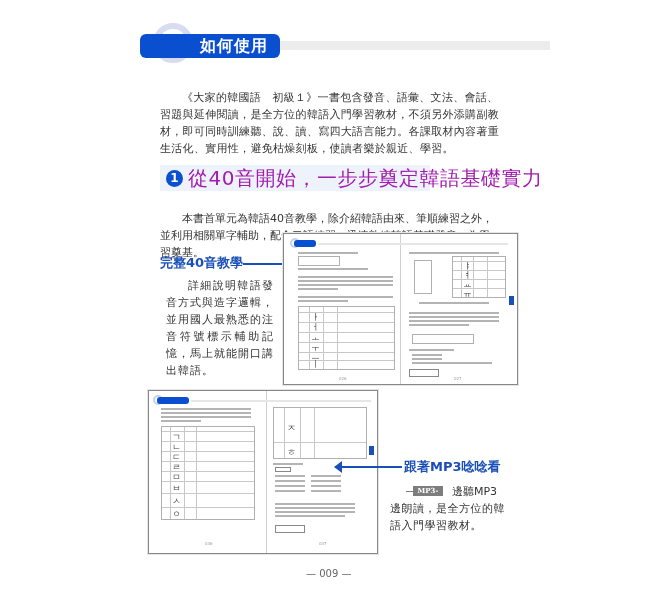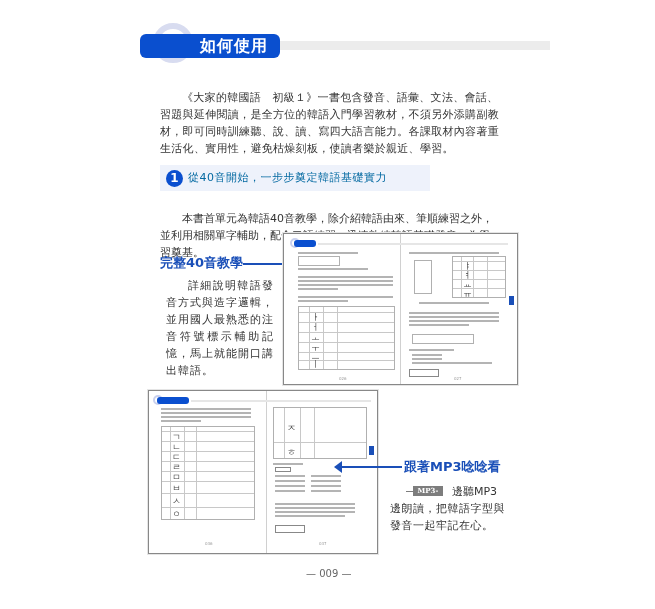--- a/index.html
+++ b/index.html
@@ -16,21 +16,21 @@
                border-radius:0 6px 6px 0; color:#fff; font-weight:bold; font-size:16px; line-height:24px;
                padding-left:30px; box-sizing:border-box; letter-spacing:1px; }
 
   .intro { position:absolute; left:160px; top:89px; width:340px; font-size:11px; line-height:17px;
            color:#333; text-indent:22px; letter-spacing:0.3px; }
 
   
   .step-bg { position:absolute; left:160px; top:165px; width:270px; height:26px; background:#eef2fb; }
   .step-num { position:absolute; left:166px; top:170px; width:17px; height:17px; border-radius:50%;
               background:#0a4fcf; color:#fff; font-size:12px; font-weight:bold; text-align:center; line-height:17px; }
-  .step-title { position:absolute; left:188px; top:167px; font-size:11px; color:#0369a1; line-height:22px; letter-spacing:0.5px; }
+  .step-title { position:absolute; left:188px; top:167px; font-size:20px; color:#a21caf; line-height:22px; letter-spacing:0.5px; }
   .step-body { position:absolute; left:160px; top:210px; width:340px; font-size:11px; line-height:17px;
                color:#333; text-indent:22px; }
 
   
   .callout1-title { position:absolute; left:160px; top:254px; font-size:13px; font-weight:bold; color:#1a4fb8; }
   .callout1-line { position:absolute; left:243px; top:263px; width:60px; height:2px; background:#1a4fb8; }
   .callout1-body { position:absolute; left:166px; top:277px; width:108px; font-size:11px; line-height:17px;
                    color:#333; text-indent:22px; text-align:justify; letter-spacing:1px; }
 
   
@@ -201,15 +201,15 @@
   <div class="mini-box" style="left:126px;top:134px;width:28px;"></div>
   <span class="mini-pg" style="left:170px;top:150px;">037</span>
   <div class="mini-tab" style="left:220px;top:55px;"></div>
 </div>
 
 <div class="callout2-arrow"></div>
 <div class="callout2-line"></div>
 <div class="callout2-title">跟著MP3唸唸看</div>
 <div class="mp3-tag">MP3-03</div>
 <div class="callout2-l1">邊聽MP3</div>
-<div class="callout2-body">邊朗讀，把韓語字型與發音一起牢記在心。</div>
+<div class="callout2-body">邊朗讀，是全方位的韓語入門學習教材。</div>
 
 <div class="page-num">— 009 —</div>
 
 </body></html>

